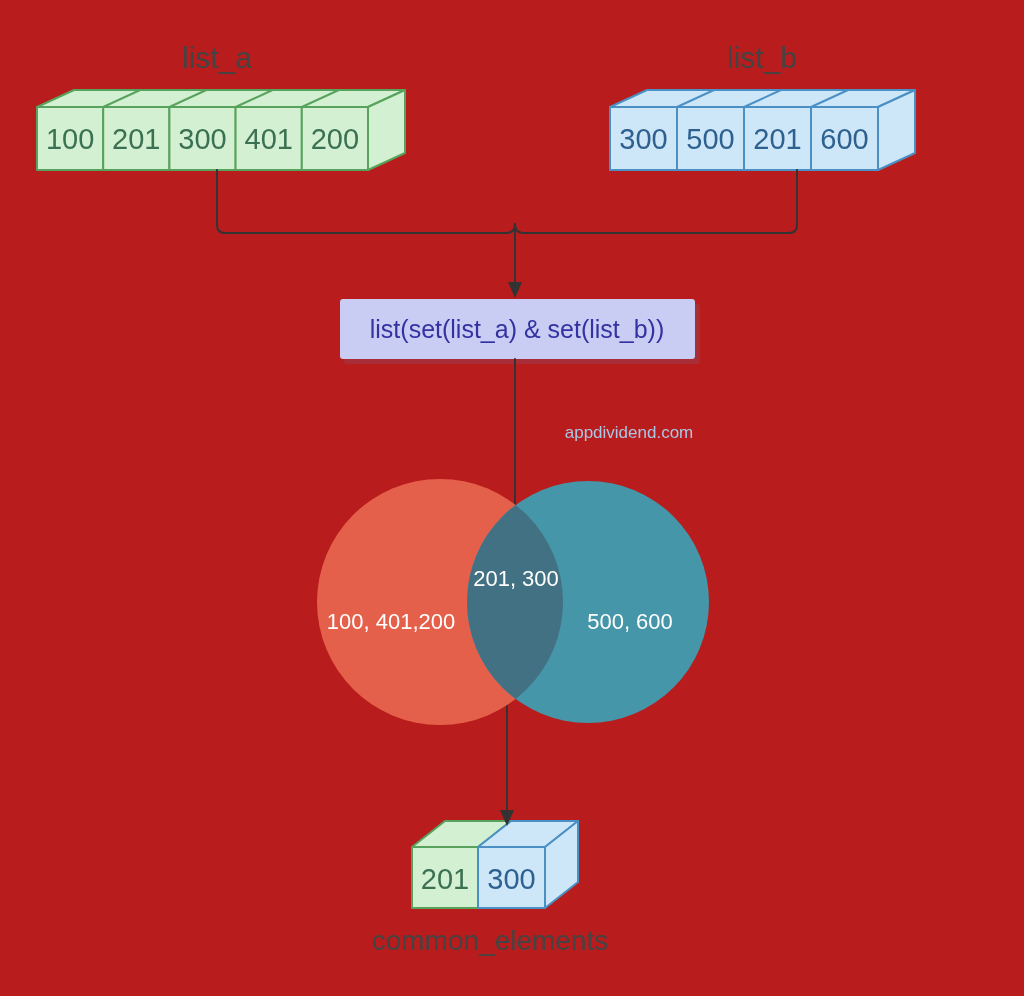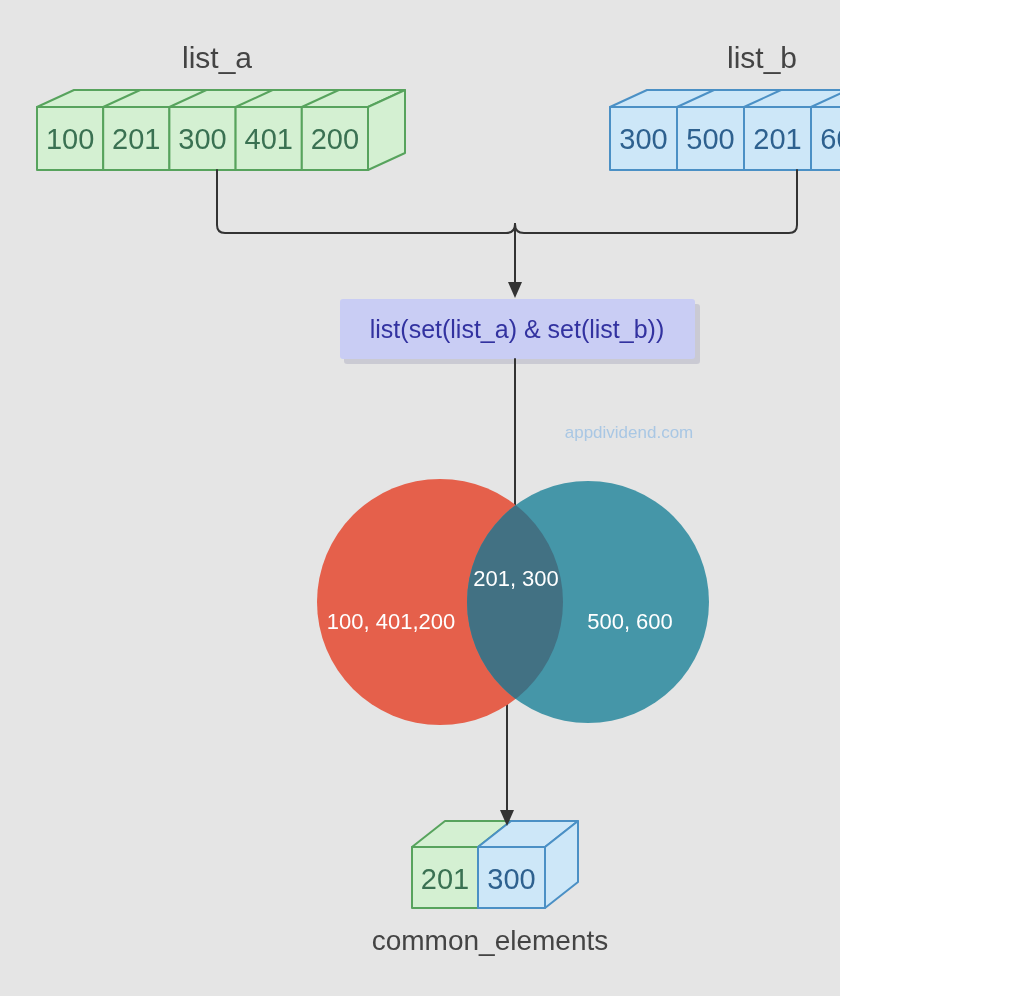--- a/index.html
+++ b/index.html
@@ -1,16 +1,16 @@
 <!DOCTYPE html>
 <html><head>
 <meta charset="utf-8">
 <style>
   html, body { margin: 0; padding: 0; background: #ffffff; }
-  .canvas { position: relative; width: 840px; height: 996px; background: #e5e5e5; overflow: hidden; }
+  .canvas { position: relative; width: 1024px; height: 996px; background: #b91c1c; overflow: hidden; }
   svg text { font-family: "Liberation Sans", sans-serif; }
   .t-title        { font-size: 30px; }
   .t-cell         { font-size: 29px; }
   .t-code         { font-size: 25px; }
   .t-venn         { font-size: 22px; }
   .t-watermark    { font-size: 17px; }
   .t-result-label { font-size: 28px; }
   .face      { stroke-width: 2; stroke-linejoin: round; }
   .divider   { fill: none; stroke-width: 2; }
   .connector { fill: none; stroke-width: 2; stroke-linecap: round; stroke-linejoin: round; }

